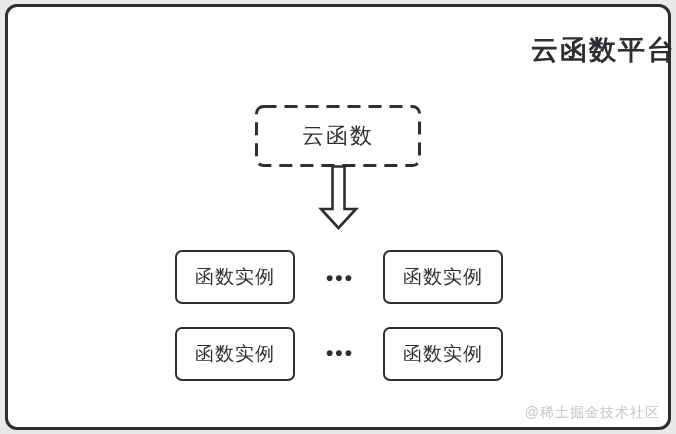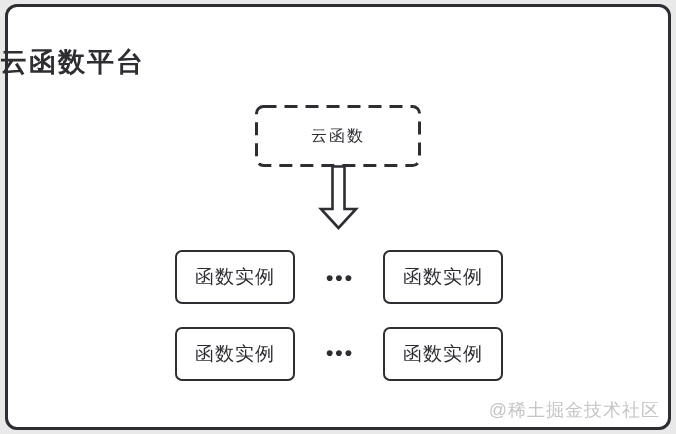--- a/index.html
+++ b/index.html
@@ -23,38 +23,38 @@
   .panel{
     position:absolute;
     left:5px;top:4px;right:5px;bottom:4px;
     background:var(--panel-bg);
     border:3px solid var(--stroke);
     border-radius:12px;
     box-sizing:border-box;
   }
   .title{
     position:absolute;
-    left:0;right:0;top:44px;
-    text-align:left;
+    left:0;right:0;top:32px;
+    text-align:right;
     font-size:27px;
     font-weight:700;
     letter-spacing:2px;
     color:var(--text);
   }
   .cloud-box{
     position:absolute;
     left:255px;top:105px;
     width:166px;height:62px;
     display:flex;align-items:center;justify-content:center;
     box-sizing:border-box;
   }
   .cloud-box svg{position:absolute;left:0;top:0;}
   .cloud-box .label{
     position:relative;
-    font-size:16px;
+    font-size:22px;
     color:var(--text);
     letter-spacing:2px;
   }
   .arrow-wrap{
     position:absolute;
     left:316px;top:165px;
     width:45px;height:66px;
   }
   .inst-box{
     position:absolute;
@@ -80,21 +80,21 @@
     font-weight:700;
     letter-spacing:2px;
     line-height:24px;
     color:var(--text);
   }
   .dots-1{top:266px;}
   .dots-2{top:341px;}
   .watermark{
     position:absolute;
     right:16px;bottom:12px;
-    font-size:18px;
+    font-size:14px;
     color:var(--watermark);
     letter-spacing:1px;
     text-align:right;
   }
 </style>
 </head>
 <body>
 
 <div class="page">
   <div class="panel"></div>

